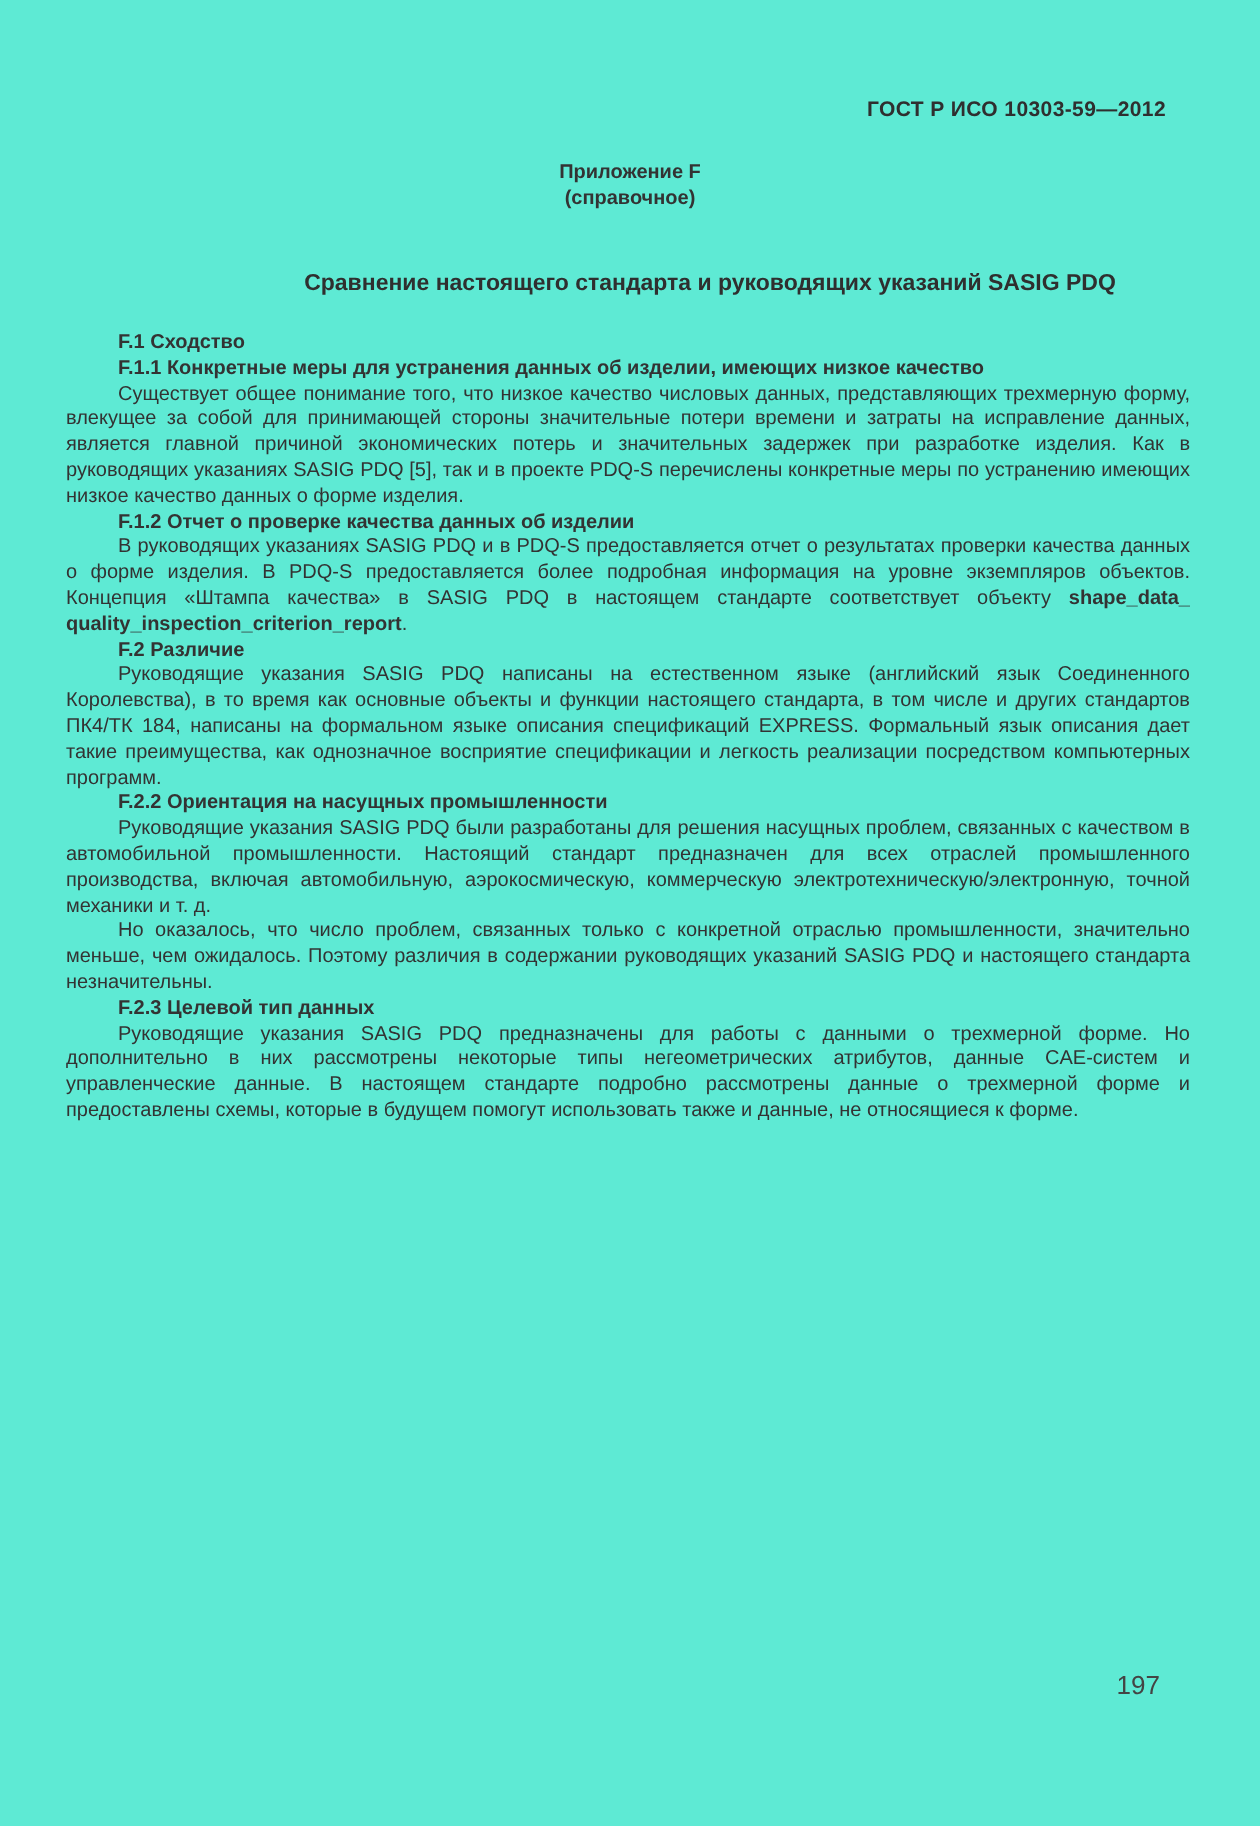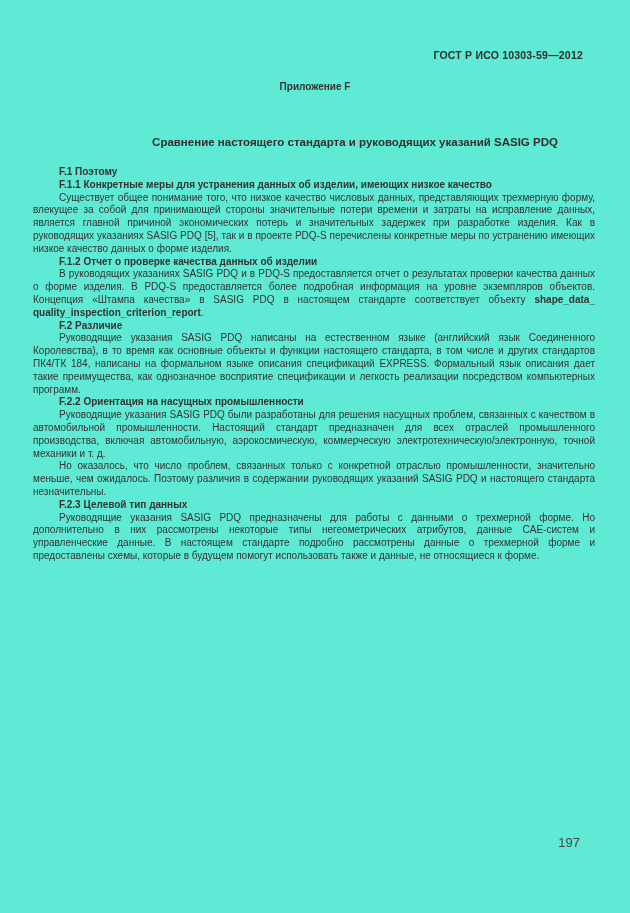--- a/index.html
+++ b/index.html
@@ -82,27 +82,28 @@
 </style>
 </head>
 <body>
 
 <div class="page">
 
   <div class="doc-header">ГОСТ Р ИСО 10303-59—2012</div>
 
   <div class="appendix">
     <div>Приложение F</div>
+    <div>(справочное)</div>
   </div>
 
   <h1 class="doc-title">Сравнение настоящего стандарта и руководящих указаний SASIG PDQ</h1>
 
   <div class="doc-body">
 
-    <p class="h">F.1 Поэтому</p>
+    <p class="h">F.1 Сходство</p>
 
     <p class="h">F.1.1 Конкретные меры для устранения данных об изделии, имеющих низкое качество</p>
     <p>Существует общее понимание того, что низкое качество числовых данных, представляющих трехмерную форму, влекущее за собой для принимающей стороны значительные потери времени и затраты на исправление данных, является главной причиной экономических потерь и значительных задержек при разработке изделия. Как в руководящих указаниях SASIG PDQ [5], так и в проекте PDQ-S перечислены конкретные меры по устранению имеющих низкое качество данных о форме изделия.</p>
 
     <p class="h">F.1.2 Отчет о проверке качества данных об изделии</p>
     <p><span>В руководящих указаниях SASIG PDQ и в PDQ-S предоставляется отчет о результатах проверки качества данных о форме изделия. В  PDQ-S предоставляется более подробная информация на уровне экземпляров объектов. Концепция «Штампа качества» в SASIG PDQ в настоящем стандарте соответствует объекту </span><span class="term-bold">shape_data_ quality_inspection_criterion_report</span><span>.</span></p>
 
     <p class="h">F.2 Различие</p>
 
     <p>Руководящие указания SASIG PDQ написаны на естественном языке (английский язык Соединенного Королевства), в то время как основные объекты и функции настоящего стандарта, в том числе и других стандартов ПК4/ТК 184, написаны на формальном языке описания спецификаций EXPRESS. Формальный язык описания дает такие преимущества, как однозначное восприятие спецификации и легкость реализации посредством компьютерных программ.</p>

